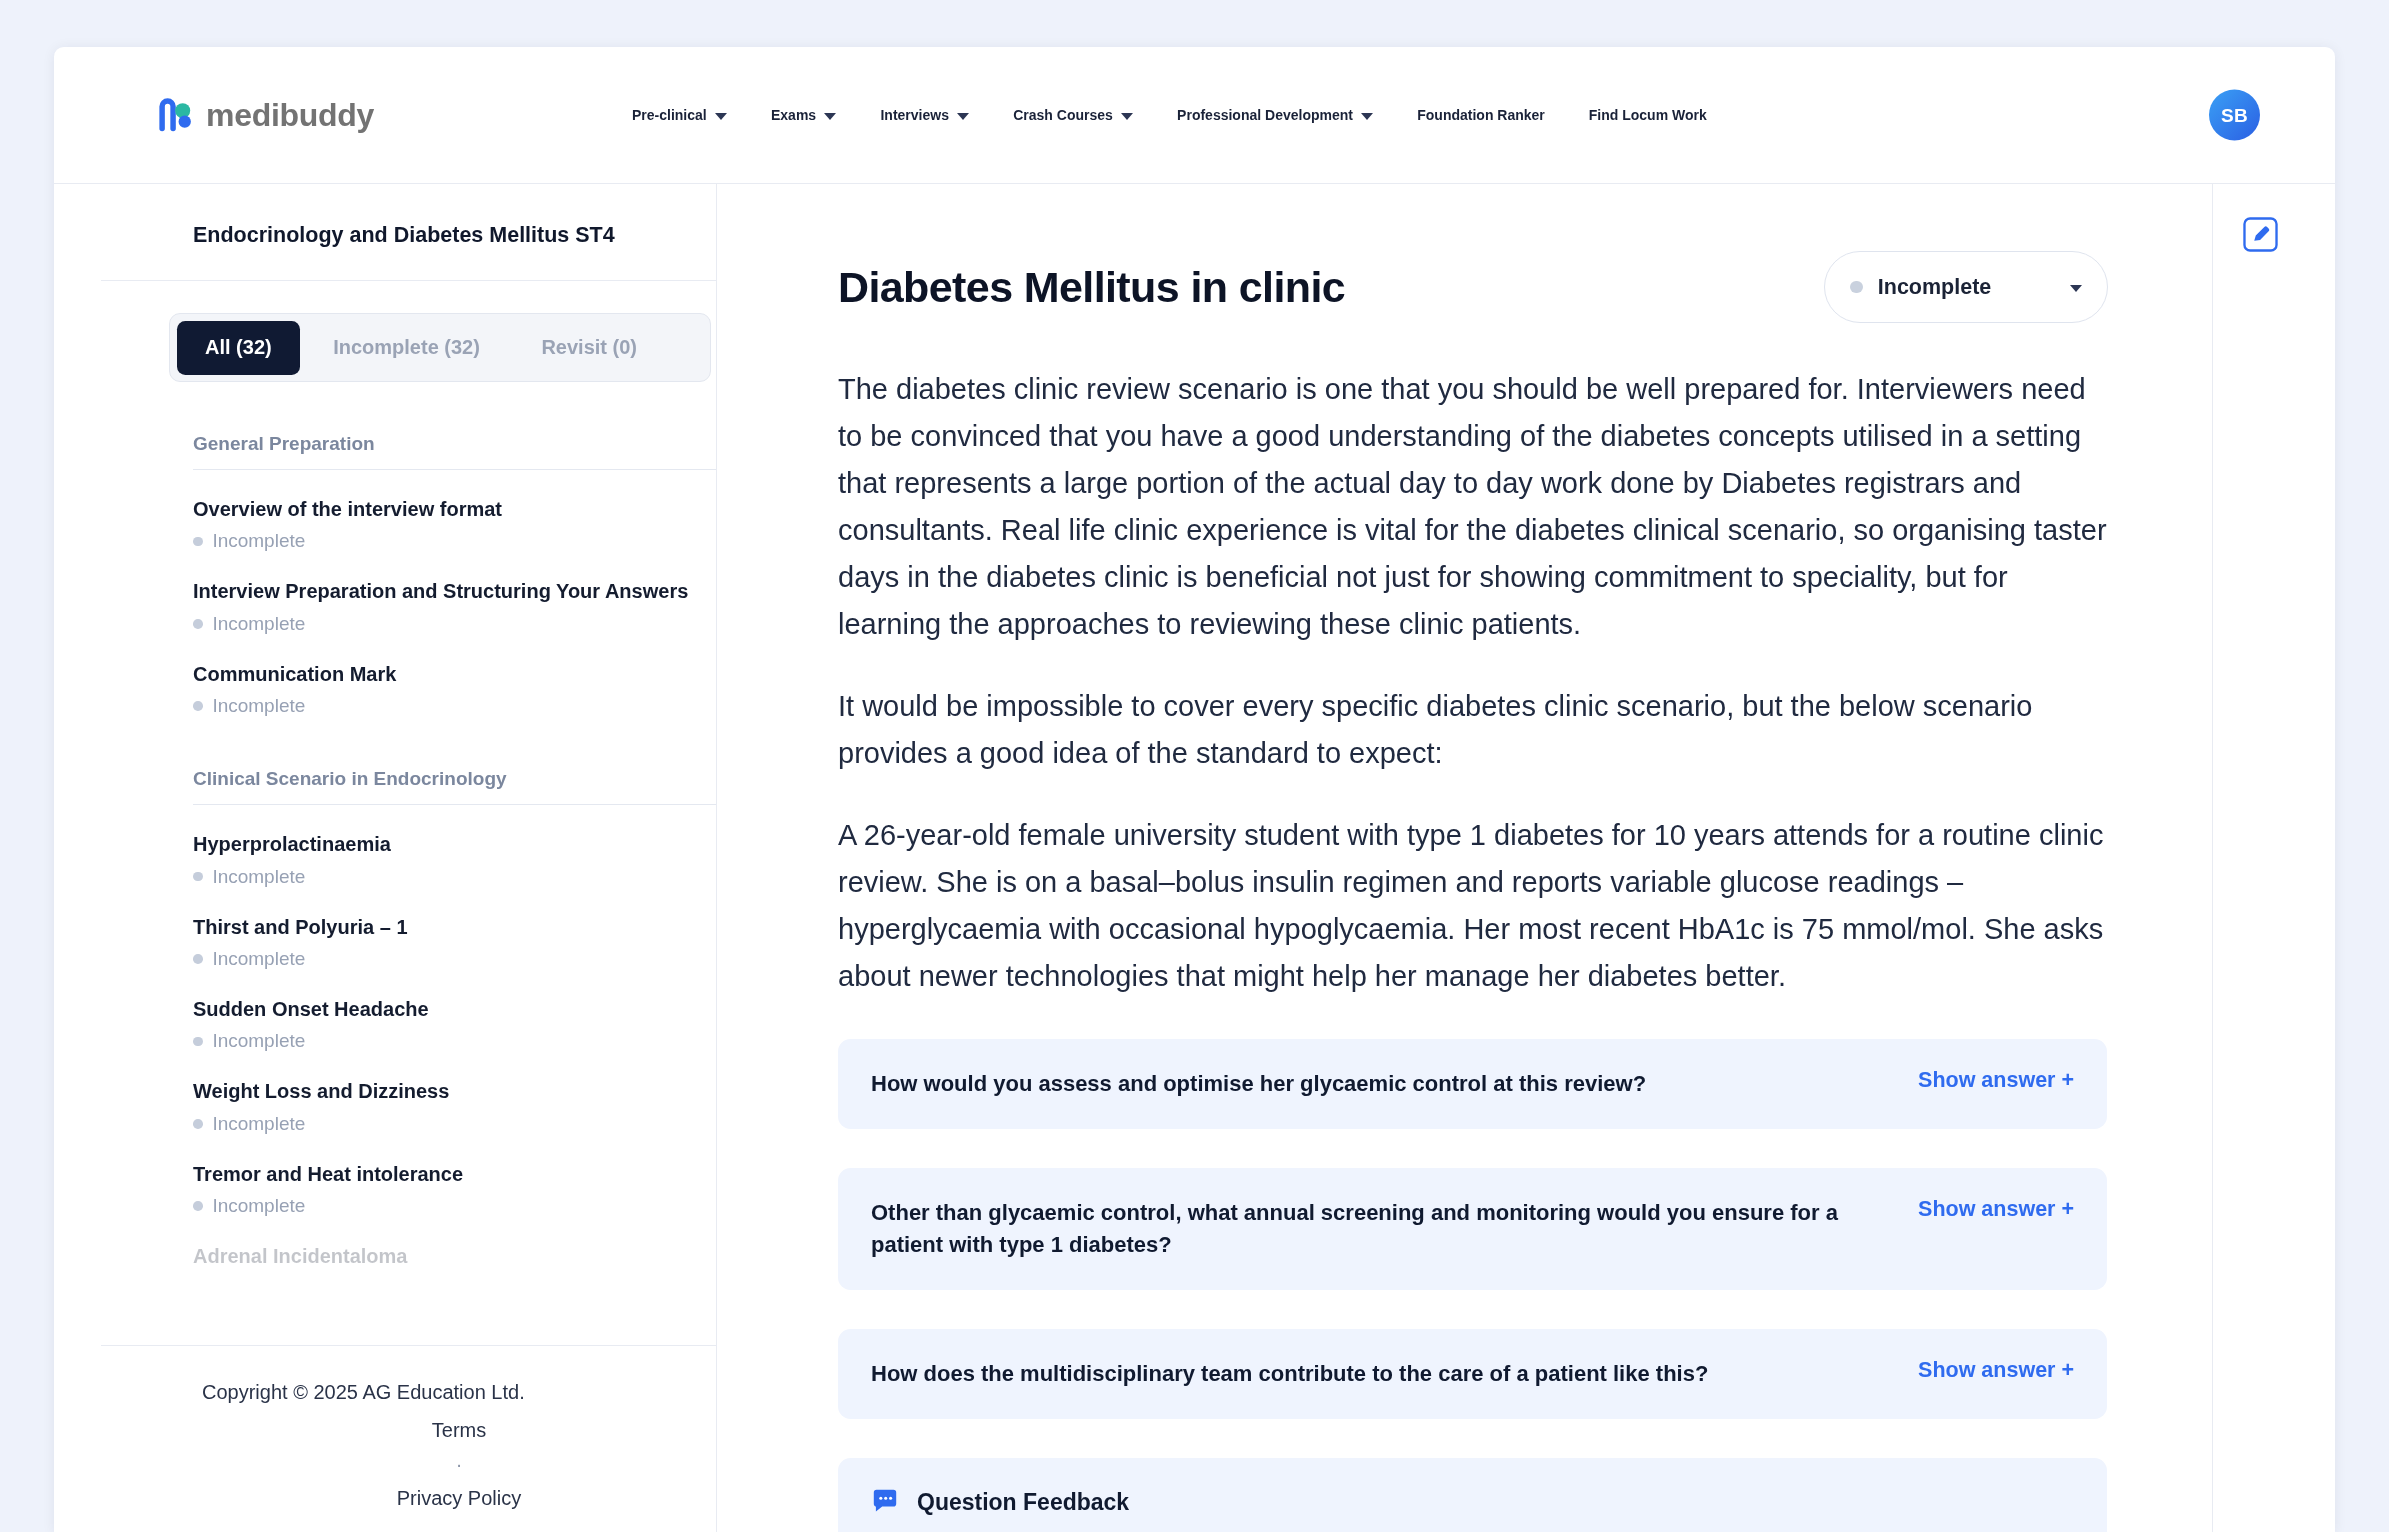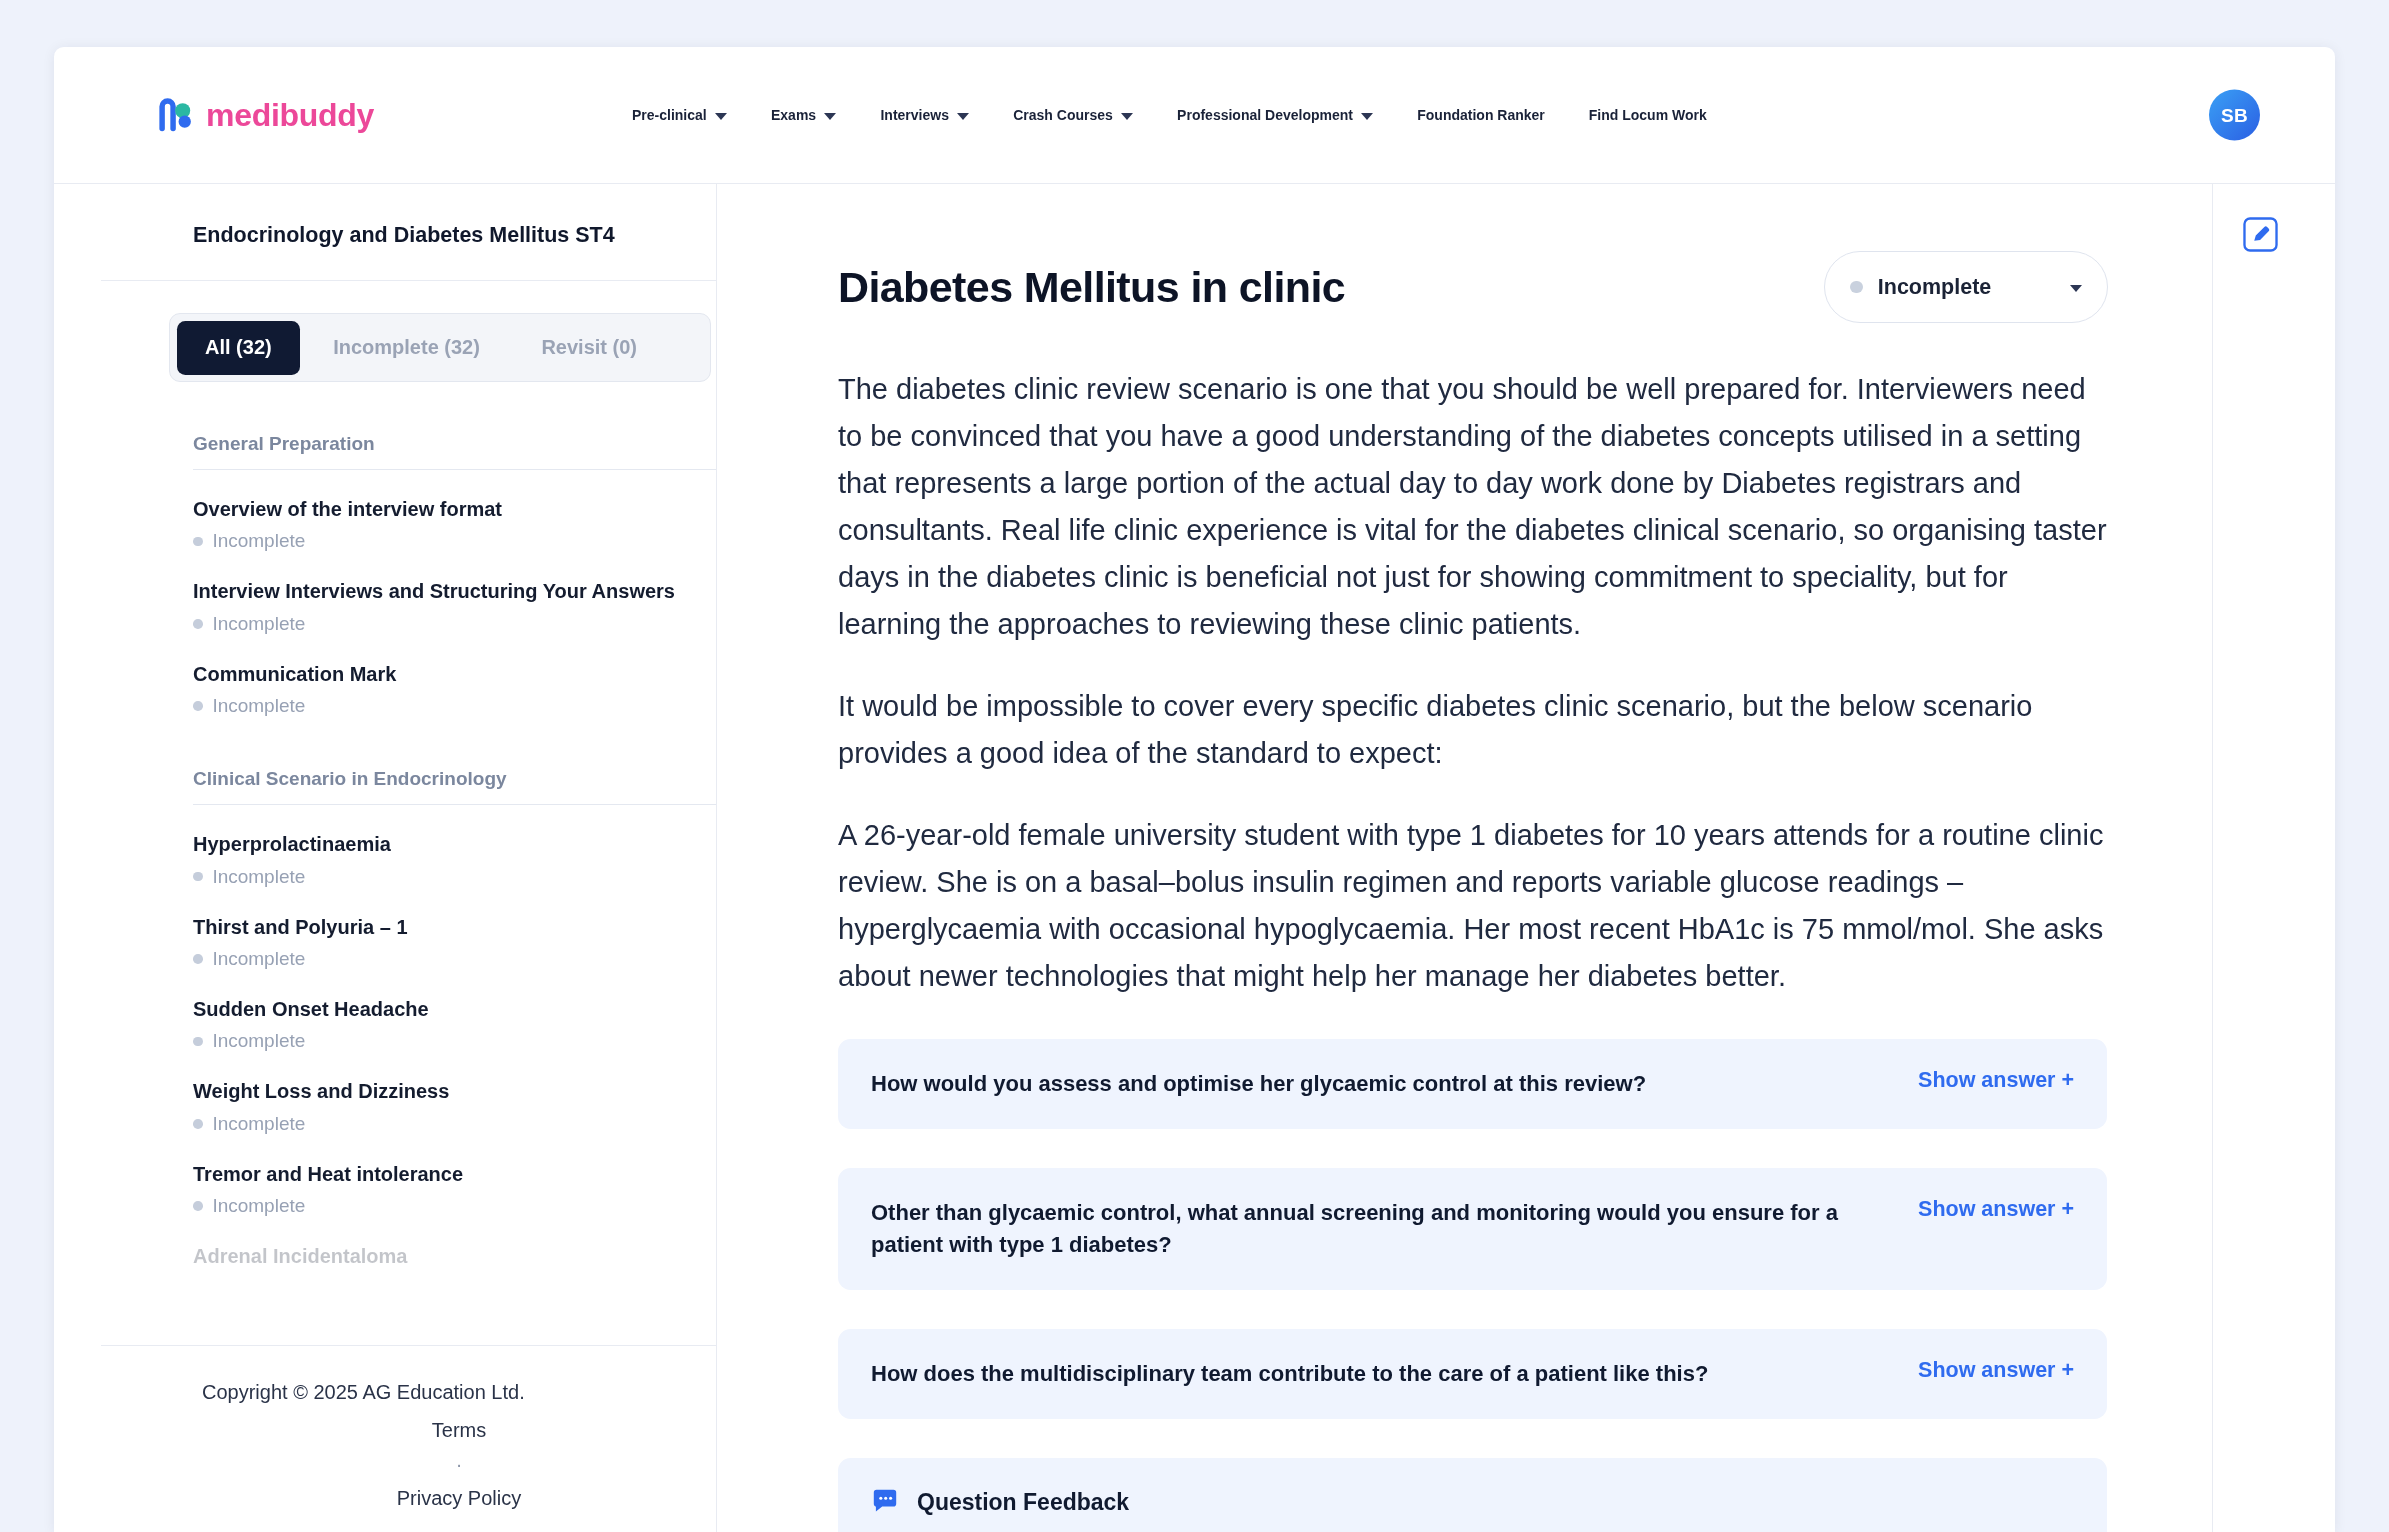--- a/index.html
+++ b/index.html
@@ -33,21 +33,21 @@
   }
   .logo {
     display: flex;
     align-items: center;
     gap: 11px;
   }
   .logo-mark { width: 37px; height: 37px; position: relative; }
   .logo-text {
     font-size: 32px;
     font-weight: 700;
-    color: #ec4899;
+    color: #737373;
     letter-spacing: -0.3px;
   }
   .nav {
     display: flex;
     align-items: center;
     gap: 0;
     margin-left: 236px;
   }
   .nav-item {
     display: flex;
@@ -349,21 +349,21 @@
 
         <div class="topic">
           <div class="topic-title">Overview of the interview format</div>
           <div class="topic-status">
             <span class="dot"></span>
             <span>Incomplete</span>
           </div>
         </div>
 
         <div class="topic">
-          <div class="topic-title">Interview Interviews and Structuring Your Answers</div>
+          <div class="topic-title">Interview Preparation and Structuring Your Answers</div>
           <div class="topic-status">
             <span class="dot"></span>
             <span>Incomplete</span>
           </div>
         </div>
 
         <div class="topic">
           <div class="topic-title">Communication Mark</div>
           <div class="topic-status">
             <span class="dot"></span>

